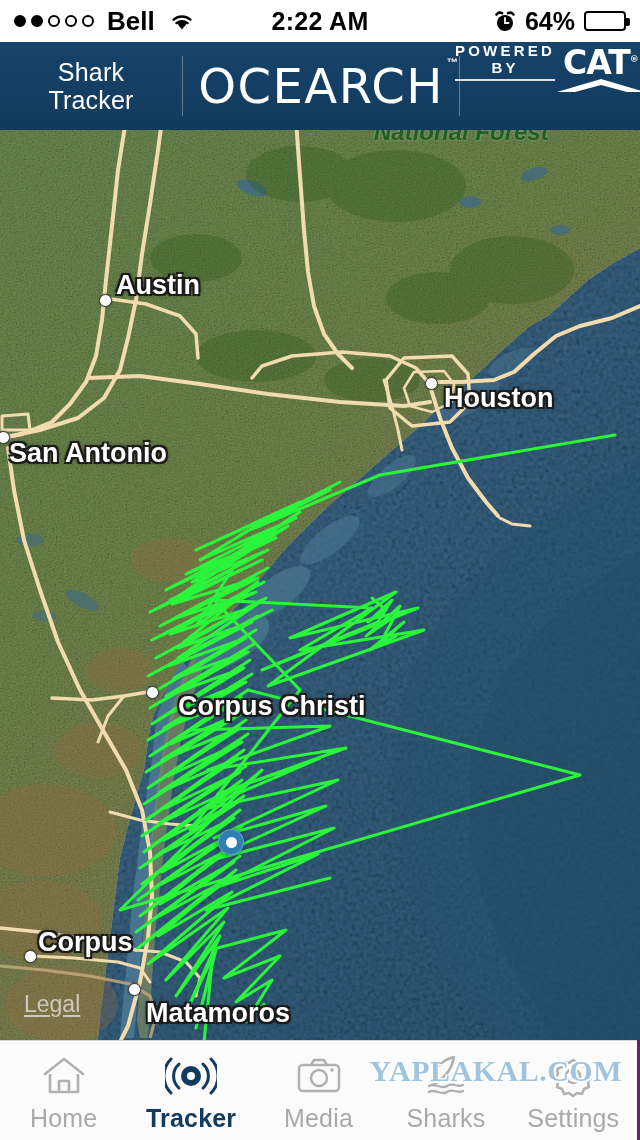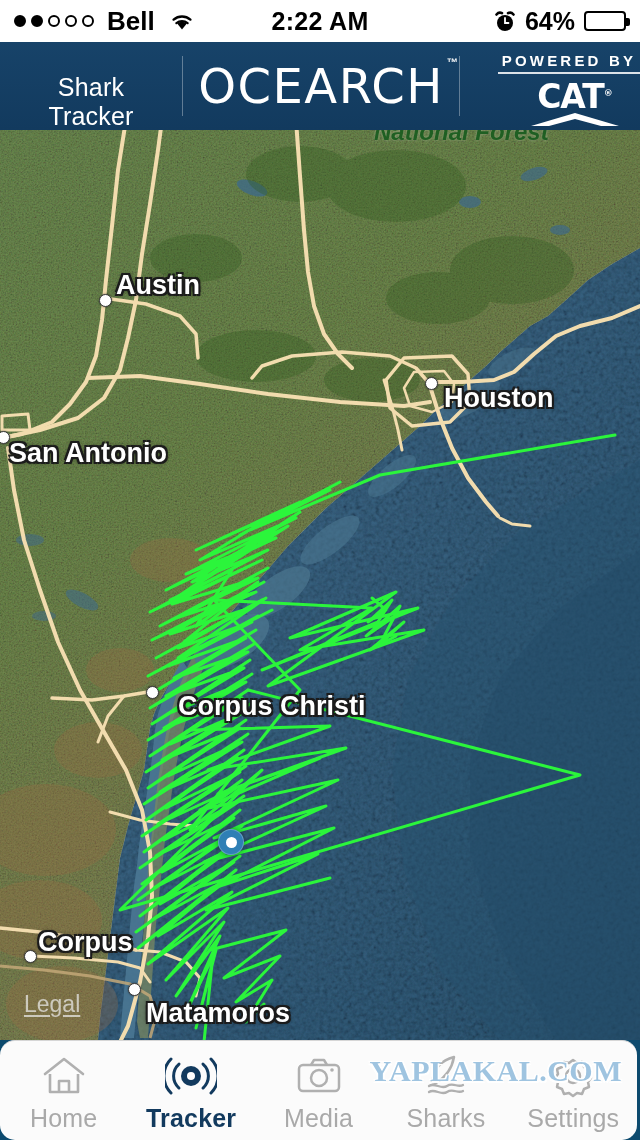--- a/index.html
+++ b/index.html
@@ -1,21 +1,21 @@
 <!DOCTYPE html>
 <html><head>
 <meta charset="utf-8">
 <style>
   * { margin:0; padding:0; box-sizing:border-box; }
   html, body {
     width:640px; height:1140px;
     font-family:"Liberation Sans", sans-serif;
     background:#000; overflow:hidden;
   }
-  #app { position:relative; width:640px; height:1140px; overflow:hidden; background:#0c4a6e; }
+  #app { position:relative; width:640px; height:1140px; overflow:hidden; background:#701a75; }
 
   
   .statusbar {
     position:absolute; top:0; left:0; width:640px; height:42px;
     background:#ffffff; color:#000;
     display:flex; align-items:center; justify-content:space-between;
     padding:0 14px; font-size:25px; font-weight:bold;
   }
   .sb-left, .sb-right { display:flex; align-items:center; gap:9px; }
   .sb-center { position:absolute; left:0; right:0; text-align:center; font-size:25px; font-weight:bold; letter-spacing:0.3px;}
@@ -35,39 +35,39 @@
   }
 
   
   .header {
     position:absolute; top:42px; left:0; width:640px; height:88px;
     background:#15406b;
     background:linear-gradient(180deg,#174369 0%,#123a5e 100%);
     display:flex; align-items:stretch;
   }
   .hdr-left {
-    width:182px; display:flex; flex-direction:column; align-items:center; justify-content:flex-end;
+    width:182px; display:flex; flex-direction:column; align-items:center; justify-content:center;
     color:#fff; font-size:25px; line-height:1.14; font-weight:400;
     letter-spacing:0.2px;
   }
   .hdr-div { width:1px; background:rgba(255,255,255,0.33); margin:14px 0; }
   .hdr-center { flex:1; display:flex; align-items:center; justify-content:center; position:relative; }
   .ocearch-wrap { position:relative; }
   .ocearch {
     color:#fff; font-size:48px; font-weight:normal;
     letter-spacing:1.5px; font-family:"DejaVu Sans", sans-serif;
     transform:scaleX(1.06);
   }
   .tm {
     position:absolute; top:-2px; right:-14px;
     color:#fff; font-size:11px; font-weight:bold;
   }
   .hdr-right {
-    width:180px; display:flex; flex-direction:column;
-    align-items:flex-end; justify-content:center; gap:2px;
+    width:180px; display:flex; flex-direction:row;
+    align-items:flex-start; justify-content:center; gap:2px;
   }
   .powered {
     color:#fff; font-size:15px; font-weight:bold; letter-spacing:3.2px;
     padding-bottom:3px; border-bottom:2px solid rgba(255,255,255,0.85);
     width:142px; text-align:center;
   }
   .catlogo { position:relative; width:130px; height:42px; margin-top:2px; }
   .catlogo .cattext {
     color:#fff; font-size:33px; font-weight:bold; letter-spacing:-1px;
     font-family:"DejaVu Sans", sans-serif; line-height:30px; text-align:center;
@@ -111,21 +111,21 @@
     background:#2f7fb5; border:1px solid rgba(255,255,255,.25);
     box-shadow:0 0 6px rgba(0,0,0,.45);
     display:flex; align-items:center; justify-content:center;
   }
   .marker i { width:11px; height:11px; border-radius:50%; background:#fff; display:block; }
 
   
   .tabbar {
     position:absolute; bottom:0; left:0; width:637px; height:100px;
     background:#fbfbfb; border-top:1px solid #d6d6d6;
-    display:flex; align-items:flex-start;border-radius:15px;
+    display:flex; align-items:flex-start;
   }
   .tab {
     flex:1; height:100%; display:flex; flex-direction:column;
     align-items:center; justify-content:center; gap:5px; padding-top:4px;
   }
   .tab .glyph { height:46px; display:flex; align-items:center; justify-content:center; }
   .tab .tlabel { font-size:25px; color:#a9a9a9; letter-spacing:0.2px; }
   .tab.active .tlabel { color:#123a5e; font-weight:bold; }
 
   .watermark {

